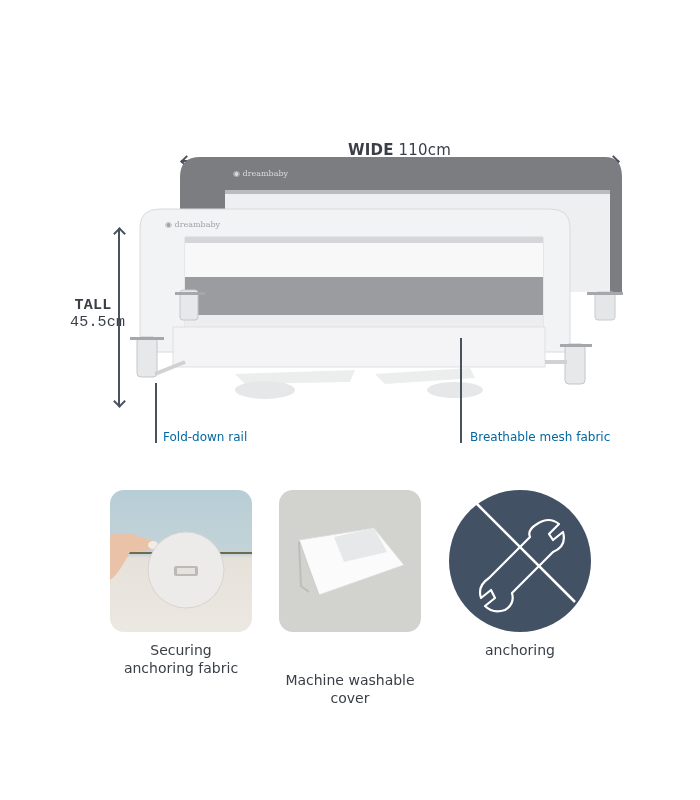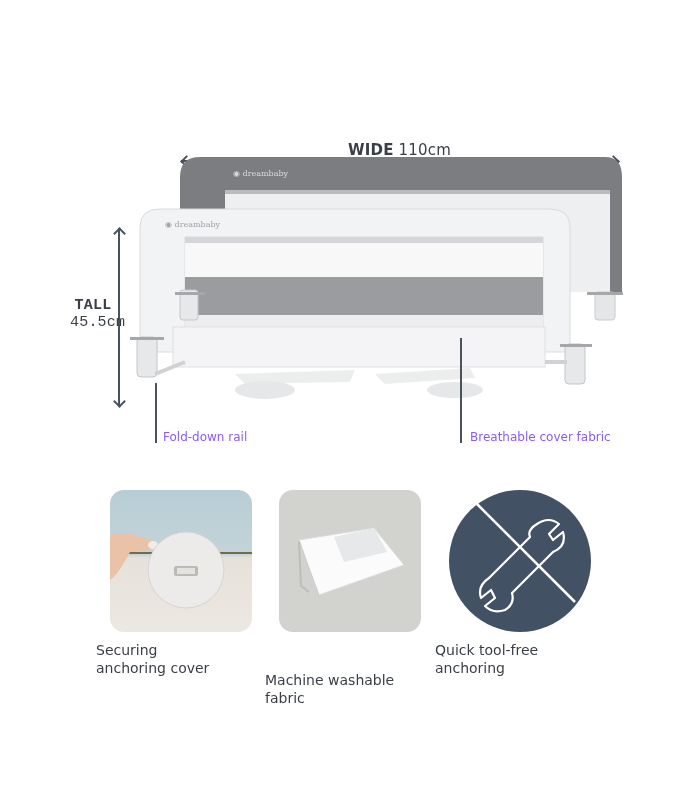--- a/index.html
+++ b/index.html
@@ -4,23 +4,23 @@
 <style>
   html, body { margin:0; padding:0; }
   body { width:700px; height:800px; background:#ffffff; position:relative; overflow:hidden;
          font-family:"DejaVu Sans", "Liberation Sans", sans-serif; color:#3a3f47; }
   .abs { position:absolute; }
   .dim-text { font-size:15px; color:#3a3f47; letter-spacing:0.2px; }
   .dim-text b { font-weight:bold; }
   .line-h { height:2px; background:#4a5260; }
   .line-v { width:2px; background:#4a5260; }
   .arrow { width:7px; height:7px; border-left:2px solid #4a5260; border-top:2px solid #4a5260; }
-  .callout-text { font-size:12px; color:#8b5cf6; }
+  .callout-text { font-size:12px; color:#0369a1; }
   .callout-line { width:1.5px; background:#4a5260; }
-  .feature-label { font-size:14px; text-align:left; color:#3a3f47; line-height:18px; width:170px; }
+  .feature-label { font-size:14px; text-align:center; color:#3a3f47; line-height:18px; width:170px; }
   .tile { width:142px; height:142px; border-radius:14px; overflow:hidden; }
 </style>
 </head>
 <body>
 
 <div class="abs dim-text" style="left:348px; top:141px;">
   <b>WIDE</b>
   <span>110cm</span>
 </div>
 <div class="abs line-h" style="left:181px; top:160px; width:438px;"></div>
@@ -70,55 +70,54 @@
     <ellipse cx="140" cy="238" rx="30" ry="9" fill="#e6e7e9"></ellipse>
     <path d="M250 222 L345 216 L350 226 L260 232 Z" fill="#eceded"></path>
     <ellipse cx="330" cy="238" rx="28" ry="8" fill="#e6e7e9"></ellipse>
   </svg>
 </div>
 
 <div class="abs callout-line" style="left:155px; top:383px; height:60px;"></div>
 <div class="abs callout-text" style="left:163px; top:430px;">Fold-down rail</div>
 
 <div class="abs callout-line" style="left:460px; top:338px; height:105px;"></div>
-<div class="abs callout-text" style="left:470px; top:430px;">Breathable cover fabric</div>
+<div class="abs callout-text" style="left:470px; top:430px;">Breathable mesh fabric</div>
 
 <div class="abs tile" style="left:110px; top:490px; background:linear-gradient(180deg,#b7cdd5 0%,#c3d4d8 45%,#e6e1d9 48%,#ece8e2 100%);">
   <svg width="142" height="142" viewBox="0 0 142 142">
     <rect x="0" y="62" width="142" height="2" fill="#6f6a50"></rect>
     <path d="M0 45 Q18 40 30 47 L42 50 Q46 55 40 60 L20 62 Q8 85 0 90 Z" fill="#e9c2a8"></path>
     <ellipse cx="43" cy="55" rx="5" ry="4" fill="#f4ece4"></ellipse>
     <circle cx="76" cy="80" r="38" fill="#ecebea" stroke="#d6d4d2"></circle>
     <rect x="64" y="76" width="24" height="10" rx="2" fill="#bdbab6"></rect>
     <rect x="67" y="78" width="18" height="6" fill="#e5e3e0"></rect>
   </svg>
 </div>
 <div class="abs feature-label" style="left:96px; top:641px;">
   <div>Securing</div>
-  <div>anchoring cover</div>
+  <div>anchoring fabric</div>
 </div>
 
 <div class="abs tile" style="left:279px; top:490px; background:#d2d2cf;">
   <svg width="142" height="142" viewBox="0 0 142 142">
     <path d="M20 50 L95 38 L125 75 L40 105 Z" fill="#fbfbfb" stroke="#dcdcdc"></path>
     <path d="M55 47 L95 38 L108 62 L65 72 Z" fill="#e7e8ea"></path>
     <path d="M20 50 Q30 80 40 105" fill="none" stroke="#cfcfcf"></path>
     <path d="M20 52 L22 96 L30 102" fill="none" stroke="#bdbdbb" stroke-width="2"></path>
   </svg>
 </div>
 <div class="abs feature-label" style="left:265px; top:671px;">
   <div>Machine washable</div>
-  <div>fabric</div>
+  <div>cover</div>
 </div>
 
 <div class="abs" style="left:449px; top:490px; width:142px; height:142px;">
   <svg width="142" height="142" viewBox="0 0 142 142">
     <circle cx="71" cy="71" r="71" fill="#435164"></circle>
     <line x1="28" y1="14" x2="126" y2="112" stroke="#ffffff" stroke-width="2.5"></line>
     <g fill="none" stroke="#ffffff" stroke-width="2.2" stroke-linejoin="round">
       <path d="M88 34 Q100 26 110 34 L100 44 L104 50 L114 42 Q118 56 104 62 L63 103 Q66 114 56 120 Q44 124 36 116 L46 108 L42 100 L32 108 Q28 96 40 88 L81 47 Q78 40 88 34 Z"></path>
     </g>
   </svg>
 </div>
 <div class="abs feature-label" style="left:435px; top:641px;">
-  <div>Quick tool-free</div>
   <div>anchoring</div>
 </div>
 
 </body></html>

